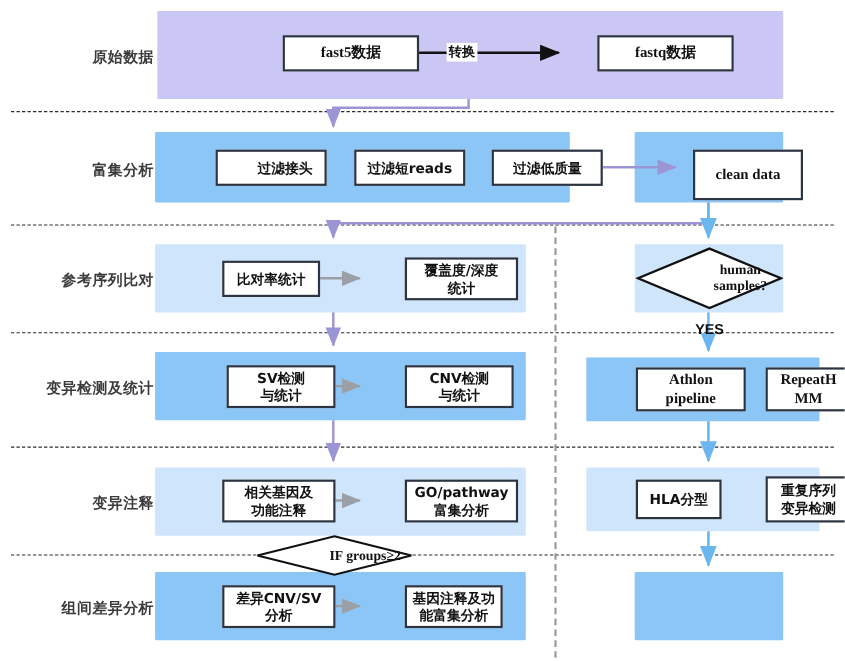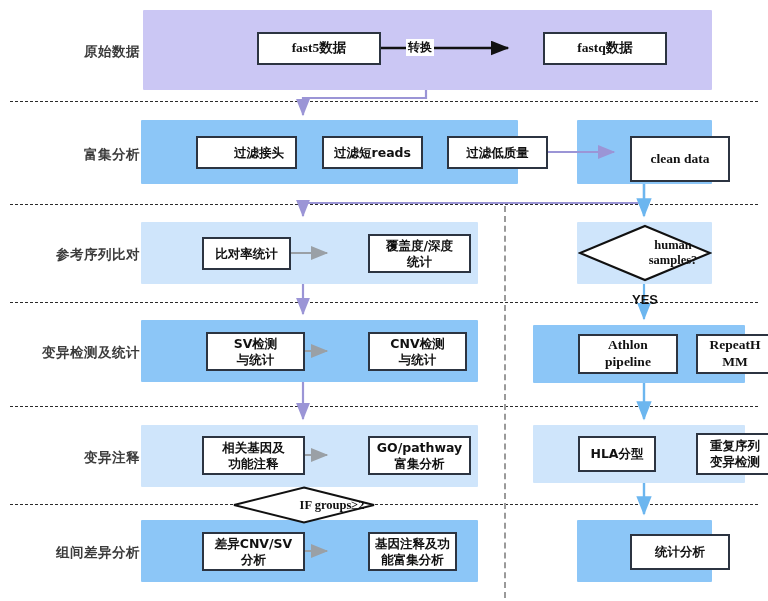--- a/index.html
+++ b/index.html
@@ -237,21 +237,20 @@
 
   <div class="node cn" style="left:542px; top:436px; width:78px; height:36px;">HLA分型</div>
   <div class="node cn" style="left:660px; top:433px; width:78px; height:42px; white-space:pre-line;">重复序列
 变异检测</div>
 
   <div class="node cn" style="left:166px; top:532px; width:103px; height:39px; white-space:pre-line;">差异CNV/SV
 分析</div>
   <div class="node cn" style="left:332px; top:532px; width:89px; height:39px; white-space:pre-line;">基因注释及功
 能富集分析</div>
 
-  <div class="node cn" style="left:594px; top:534px; width:100px; height:36px;">统计分析</div>
 
   <div class="diamond-wrap" style="left:578px; top:224px; width:134px; height:58px;">
     <svg width="134" height="58" viewBox="0 0 134 58">
       <polygon points="67,2 132,29 67,56 2,29" fill="#ffffff" stroke="#111111" stroke-width="2.1"></polygon>
     </svg>
     <div class="diamond-text" style="white-space:pre-line;">human
 samples?</div>
   </div>
 
   <div class="diamond-wrap" style="left:232px; top:486px; width:144px; height:38px;">

